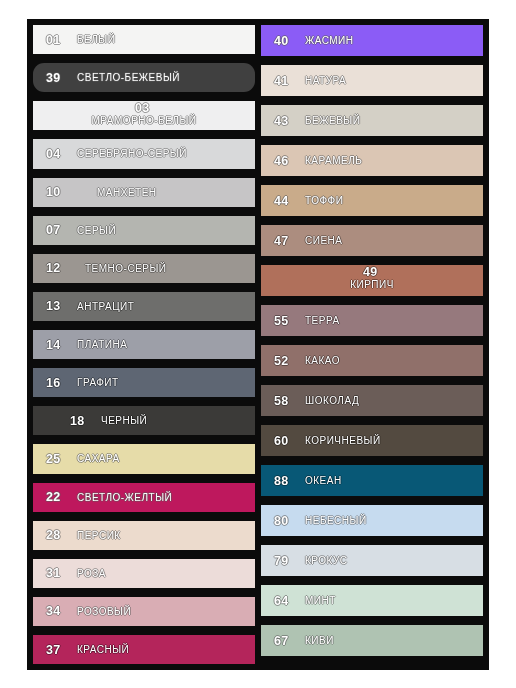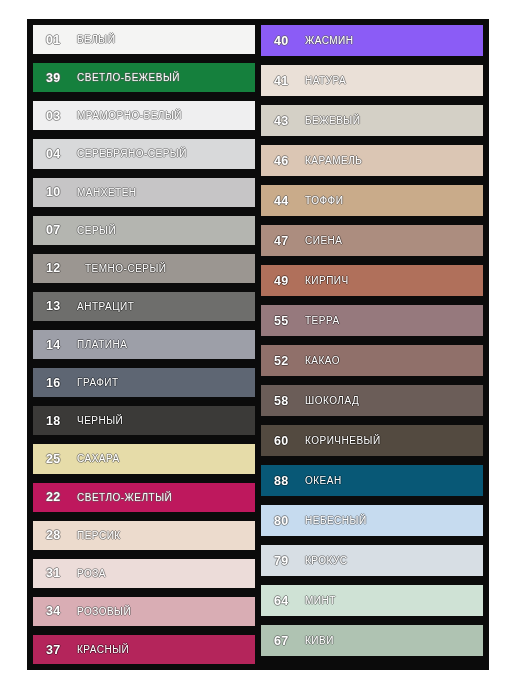--- a/index.html
+++ b/index.html
@@ -93,33 +93,33 @@
 </head>
 <body>
 
 <div class="page">
   <div class="board">
     <div class="column">
         <div class="swatch" style="background: rgb(244, 244, 243);">
           <span class="code">01</span>
           <span class="name">БЕЛЫЙ</span>
         </div>
-        <div class="swatch" style="background: #15803d;">
+        <div class="swatch" style="background: #404040; border-radius: 11px;">
           <span class="code">39</span>
           <span class="name">СВЕТЛО-БЕЖЕВЫЙ</span>
         </div>
-        <div class="swatch" style="background: rgb(239, 239, 240);">
+        <div class="swatch" style="background: rgb(239, 239, 240); flex-direction: column;">
           <span class="code">03</span>
           <span class="name">МРАМОРНО-БЕЛЫЙ</span>
         </div>
         <div class="swatch" style="background: rgb(216, 217, 218);">
           <span class="code">04</span>
           <span class="name">СЕРЕБРЯНО-СЕРЫЙ</span>
         </div>
-        <div class="swatch" style="background: rgb(198, 197, 198);">
+        <div class="swatch" style="background: rgb(198, 197, 198); gap: 20px;">
           <span class="code">10</span>
           <span class="name">МАНХЕТЕН</span>
         </div>
         <div class="swatch" style="background: rgb(180, 181, 176);">
           <span class="code">07</span>
           <span class="name">СЕРЫЙ</span>
         </div>
         <div class="swatch dark" style="background: rgb(155, 150, 145); gap: 8px;">
           <span class="code">12</span>
           <span class="name">ТЕМНО-СЕРЫЙ</span>
@@ -129,21 +129,21 @@
           <span class="name">АНТРАЦИТ</span>
         </div>
         <div class="swatch dark" style="background: rgb(157, 159, 168);">
           <span class="code">14</span>
           <span class="name">ПЛАТИНА</span>
         </div>
         <div class="swatch dark" style="background: rgb(94, 102, 115);">
           <span class="code">16</span>
           <span class="name">ГРАФИТ</span>
         </div>
-        <div class="swatch dark" style="background: rgb(59, 58, 56);">
+        <div class="swatch dark" style="background: rgb(59, 58, 56); padding-left: 24px;">
           <span class="code">18</span>
           <span class="name">ЧЕРНЫЙ</span>
         </div>
         <div class="swatch" style="background: rgb(230, 220, 169);">
           <span class="code">25</span>
           <span class="name">САХАРА</span>
         </div>
         <div class="swatch" style="background: #be185d;">
           <span class="code">22</span>
           <span class="name">СВЕТЛО-ЖЕЛТЫЙ</span>
@@ -183,21 +183,21 @@
           <span class="name">КАРАМЕЛЬ</span>
         </div>
         <div class="swatch" style="background: rgb(201, 171, 138);">
           <span class="code">44</span>
           <span class="name">ТОФФИ</span>
         </div>
         <div class="swatch dark" style="background: rgb(172, 141, 127);">
           <span class="code">47</span>
           <span class="name">СИЕНА</span>
         </div>
-        <div class="swatch dark" style="background: rgb(176, 112, 91);">
+        <div class="swatch dark" style="background: rgb(176, 112, 91); flex-direction: column;">
           <span class="code">49</span>
           <span class="name">КИРПИЧ</span>
         </div>
         <div class="swatch dark" style="background: rgb(150, 121, 125);">
           <span class="code">55</span>
           <span class="name">ТЕРРА</span>
         </div>
         <div class="swatch dark" style="background: rgb(144, 112, 106);">
           <span class="code">52</span>
           <span class="name">КАКАО</span>

